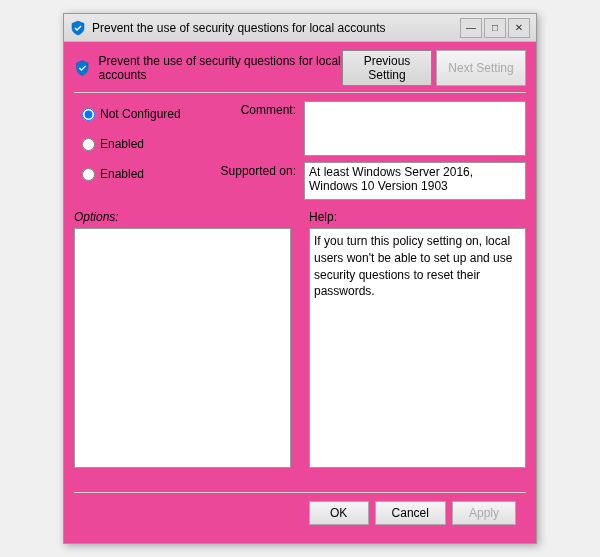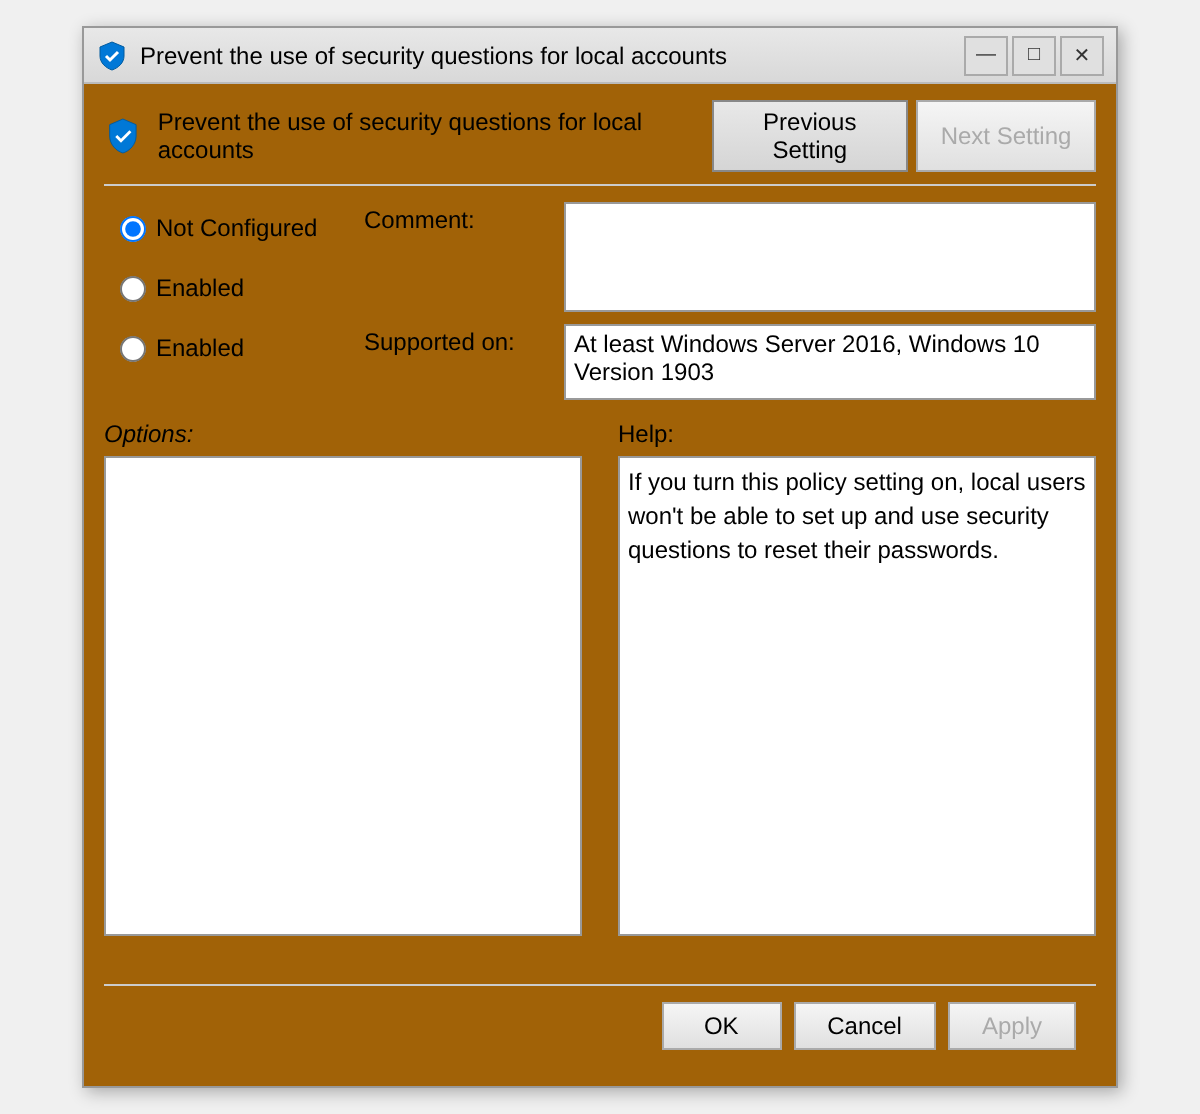--- a/index.html
+++ b/index.html
@@ -13,22 +13,22 @@
     body {
       background: #f0f0f0;
       display: flex;
       justify-content: center;
       align-items: center;
       width: 600px;
       height: 557px;
     }
 
     .window {
-      width: 518px;
-      background: #a16207;
+      width: 474px;
+      background: #ec4899;
       border: 1px solid #999;
       box-shadow: 2px 2px 8px rgba(0,0,0,0.3);
     }
 
     .title-bar {
       background: linear-gradient(to bottom, #e8e8e8, #d8d8d8);
       display: flex;
       align-items: center;
       justify-content: space-between;
       padding: 4px 6px;
@@ -126,20 +126,21 @@
     }
 
     .form-row {
       display: flex;
       align-items: flex-start;
       margin-bottom: 6px;
     }
 
     .form-label {
       width: 100px;
+      text-align: right;
       padding-right: 8px;
       padding-top: 2px;
       color: #000;
       font-size: 12px;
     }
 
     .form-control {
       flex: 1;
       border: 1px solid #999;
       background: white;

